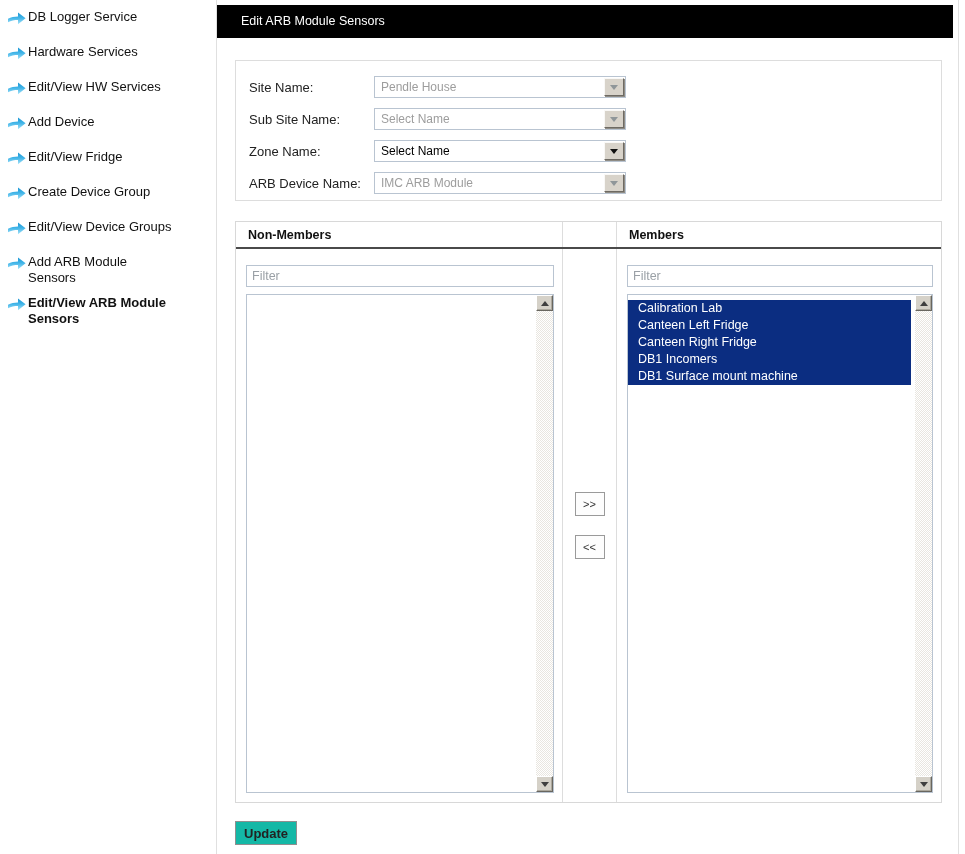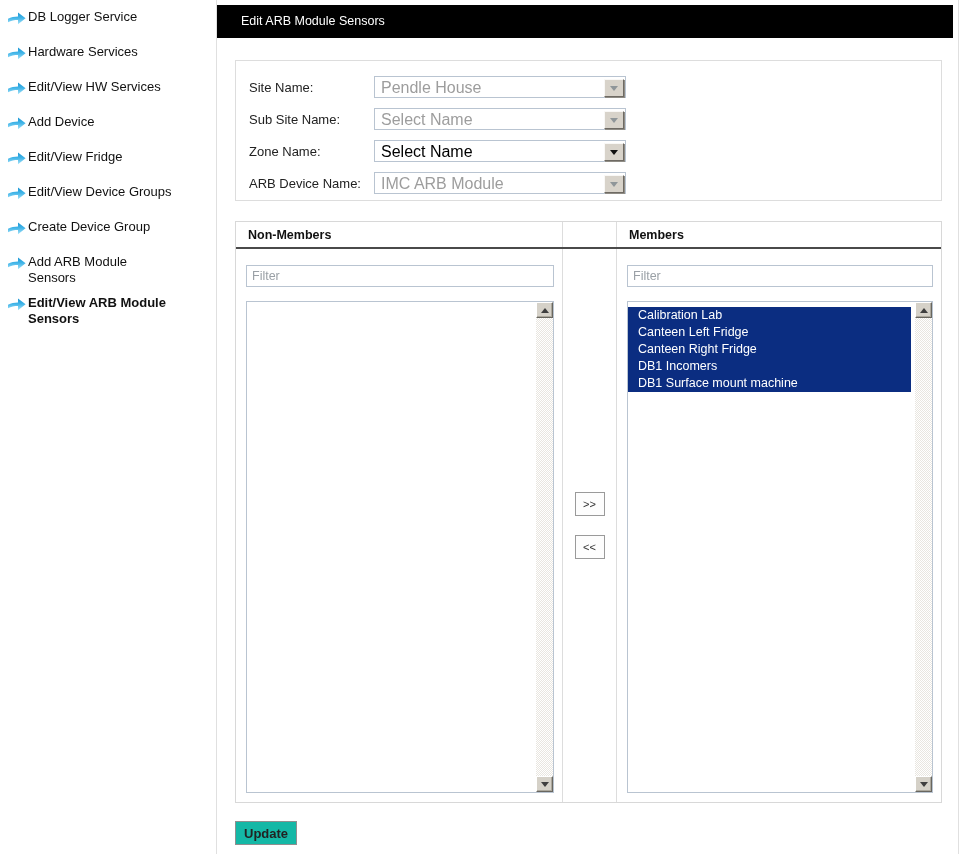--- a/index.html
+++ b/index.html
@@ -20,21 +20,21 @@
   .main { flex: 1; height: 100%; border-left: 1px solid #e0e0e0; border-right: 1px solid #e0e0e0;
     margin-right: 6px; background: #fff; }
   .titlebar { margin-top: 5px; margin-right: 5px; height: 33px; background: #000;
     color: #fff; font-size: 12.5px; line-height: 33px; padding-left: 24px; }
 
   
   .form-box { margin: 22px 16px 0 18px; border: 1px solid #ddd; height: 141px; padding-top: 10px; }
   .form-row { display: flex; align-items: center; height: 32px; padding-left: 13px; }
   .form-label { width: 125px; font-size: 13px; color: #222; }
   .select { width: 252px; height: 22px; border: 1px solid #b9c4d1; background: #fff;
-    display: flex; align-items: flex-end; font-size: 16px; padding-left: 6px; cursor: default; }
+    display: flex; align-items: center; font-size: 12px; padding-left: 6px; cursor: default; }
   .select .select-value { flex: 1; color: #000; }
   .select.disabled .select-value { color: #9d9d9d; }
   .select-arrow-btn { width: 20px; height: 18px; margin-right: 1px; background: #d8d3ca;
     border: 1px solid; border-color: #f9f8f6 #6e6a63 #6e6a63 #f9f8f6;
     display: flex; align-items: center; justify-content: center;
     box-shadow: 1px 1px 0 #8f8c85; }
   .tri-down { width: 0; height: 0; border: 4px solid transparent; border-bottom: none;
     border-top: 5px solid #111; }
   .select.disabled .tri-down { border-top-color: #8f9699; }
   .tri-up { width: 0; height: 0; border: 4px solid transparent; border-top: none;
@@ -45,21 +45,21 @@
   .dual-table { margin: 20px 16px 0 18px; border: 1px solid #d8d8d8; height: 582px;
     display: flex; flex-direction: column; }
   .dual-header { display: flex; height: 27px; border-bottom: 2px solid #4a4a4a; }
   .col-h { font-size: 12.5px; font-weight: bold; color: #111; line-height: 27px; padding-left: 12px; }
   .col-left { width: 327px; border-right: 1px solid #ddd; }
   .col-mid  { width: 54px;  border-right: 1px solid #ddd; }
   .col-right{ flex: 1; }
   .dual-body { flex: 1; display: flex; }
   .panel { padding: 16px 8px 9px 10px; display: flex; flex-direction: column; }
   .filter { height: 22px; border: 1px solid #b9c4d1; font-size: 12.5px; padding: 8px 5px;
-    color: #333; margin-bottom: 14px; outline: none; width: 100%; }
+    color: #333; margin-bottom: 7px; outline: none; width: 100%; }
   .filter::placeholder { color: #9aa0a6; }
   .listbox { border: 1px solid #b9c4d1; flex: 1; background: #fff; display: flex; overflow: hidden; }
   .list-stack { flex: 1; padding-top: 5px; overflow: hidden; }
   .list-item { height: 17px; line-height: 17px; font-size: 12.5px; padding-left: 10px;
     margin-right: 4px; white-space: nowrap; overflow: hidden; cursor: default; }
   .list-item.selected { background: #0b2d81; color: #fff; }
 
   
   .vscroll { width: 17px; flex: 0 0 17px; display: flex; flex-direction: column; }
   .sb { height: 16px; background: #d5d1c8; border: 1px solid;
@@ -122,27 +122,27 @@
       <div class="side-item">
         <span class="arrow-icon"><svg width="18" height="13" viewBox="0 0 18 13">
             <path d="M0,6.7 C3,5.1 6.5,4.4 10,4.4 L10,0.6 L17.6,6.2 L10,12.2 L10,8 C6.5,8 3,8.6 0,10.2 Z" fill="url(#arrowGrad)"></path>
           </svg></span>
         <span class="side-label">Edit/View Fridge</span>
       </div>
       <div class="side-item">
         <span class="arrow-icon"><svg width="18" height="13" viewBox="0 0 18 13">
             <path d="M0,6.7 C3,5.1 6.5,4.4 10,4.4 L10,0.6 L17.6,6.2 L10,12.2 L10,8 C6.5,8 3,8.6 0,10.2 Z" fill="url(#arrowGrad)"></path>
           </svg></span>
+        <span class="side-label">Create Device Group</span>
+      </div>
+      <div class="side-item">
+        <span class="arrow-icon"><svg width="18" height="13" viewBox="0 0 18 13">
+            <path d="M0,6.7 C3,5.1 6.5,4.4 10,4.4 L10,0.6 L17.6,6.2 L10,12.2 L10,8 C6.5,8 3,8.6 0,10.2 Z" fill="url(#arrowGrad)"></path>
+          </svg></span>
         <span class="side-label">Edit/View Device Groups</span>
-      </div>
-      <div class="side-item">
-        <span class="arrow-icon"><svg width="18" height="13" viewBox="0 0 18 13">
-            <path d="M0,6.7 C3,5.1 6.5,4.4 10,4.4 L10,0.6 L17.6,6.2 L10,12.2 L10,8 C6.5,8 3,8.6 0,10.2 Z" fill="url(#arrowGrad)"></path>
-          </svg></span>
-        <span class="side-label">Create Device Group</span>
       </div>
       <div class="side-item">
         <span class="arrow-icon"><svg width="18" height="13" viewBox="0 0 18 13">
             <path d="M0,6.7 C3,5.1 6.5,4.4 10,4.4 L10,0.6 L17.6,6.2 L10,12.2 L10,8 C6.5,8 3,8.6 0,10.2 Z" fill="url(#arrowGrad)"></path>
           </svg></span>
         <span class="side-label">Add ARB Module Sensors</span>
       </div>
       <div class="side-item active">
         <span class="arrow-icon"><svg width="18" height="13" viewBox="0 0 18 13">
             <path d="M0,6.7 C3,5.1 6.5,4.4 10,4.4 L10,0.6 L17.6,6.2 L10,12.2 L10,8 C6.5,8 3,8.6 0,10.2 Z" fill="url(#arrowGrad)"></path>

